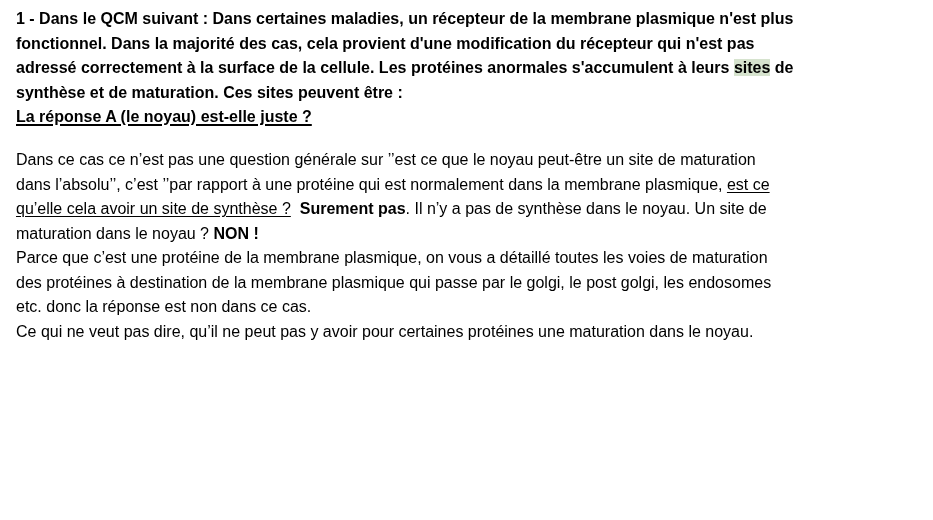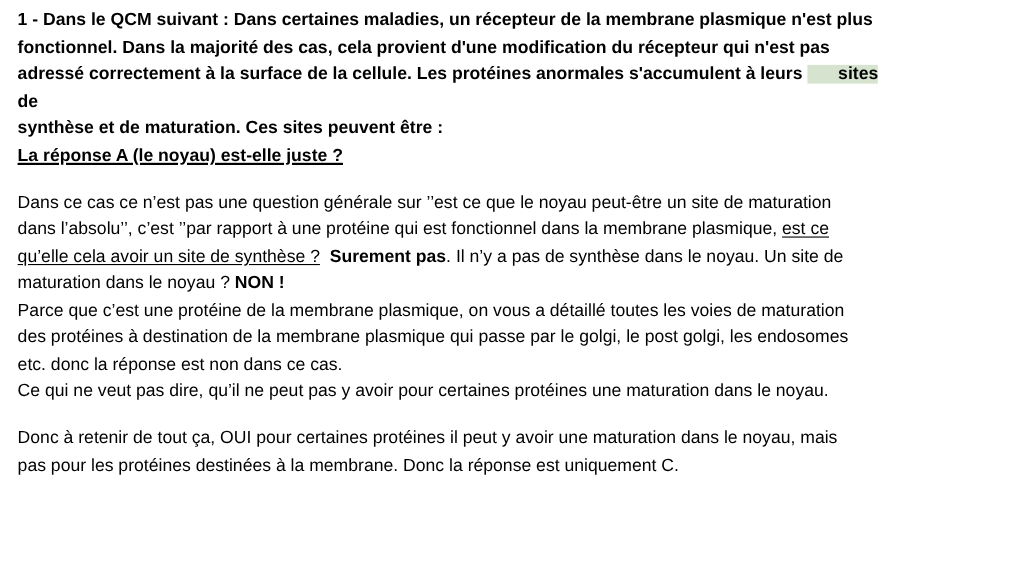--- a/index.html
+++ b/index.html
@@ -18,37 +18,35 @@
     color: #000000;
     padding: 7px 10px 0 16px;
   }
   .para {
     margin: 0;
     white-space: pre-wrap;
   }
   .b  { font-weight: 700; }
   .u  { text-decoration: underline; text-underline-offset: 2px; text-align: center; }
   .b.u { text-decoration-thickness: 2px; }
-  .hl { background-color: var(--hl, #d6e3ce); padding-left: 28px; }
+  .hl { background-color: var(--hl, #d6e3ce); }
   .spacer { height: 18.5px; }
 </style>
 </head>
 <body style="background: rgb(255, 255, 255);">
 
 <div class="page" style="color: rgb(0, 0, 0);">
   <p class="para"><span class="b">1 - Dans le QCM suivant : Dans certaines maladies, un récepteur de la membrane plasmique n'est plus
 fonctionnel. Dans la majorité des cas, cela provient d'une modification du récepteur qui n'est pas
 adressé correctement à la surface de la cellule. Les protéines anormales s'accumulent à leurs </span><span class="b hl">sites</span><span class="b"> de
 synthèse et de maturation. Ces sites peuvent être :</span></p>
   <p class="para"><span class="b u">La réponse A (le noyau) est-elle juste ?</span></p>
   <div class="spacer"></div>
   <p class="para"><span>Dans ce cas ce n’est pas une question générale sur ’’est ce que le noyau peut-être un site de maturation
-dans l’absolu’’, c’est ’’par rapport à une protéine qui est fonctionnel dans la membrane plasmique, </span><span class="u">est ce</span><span>
+dans l’absolu’’, c’est ’’par rapport à une protéine qui est normalement dans la membrane plasmique, </span><span class="u">est ce</span><span>
 </span><span class="u">qu’elle cela avoir un site de synthèse ?</span><span>  </span><span class="b">Surement pas</span><span>. Il n’y a pas de synthèse dans le noyau. Un site de
 maturation dans le noyau ? </span><span class="b">NON !</span></p>
   <p class="para"><span>Parce que c’est une protéine de la membrane plasmique, on vous a détaillé toutes les voies de maturation
 des protéines à destination de la membrane plasmique qui passe par le golgi, le post golgi, les endosomes
 etc. donc la réponse est non dans ce cas.
 Ce qui ne veut pas dire, qu’il ne peut pas y avoir pour certaines protéines une maturation dans le noyau.</span></p>
   <div class="spacer"></div>
-  <p class="para"><span>Donc à retenir de tout ça, OUI pour certaines protéines il peut y avoir une maturation dans le noyau, mais
-pas pour les protéines destinées à la membrane. Donc la réponse est uniquement C.</span></p>
 </div>
 
 </body></html>

